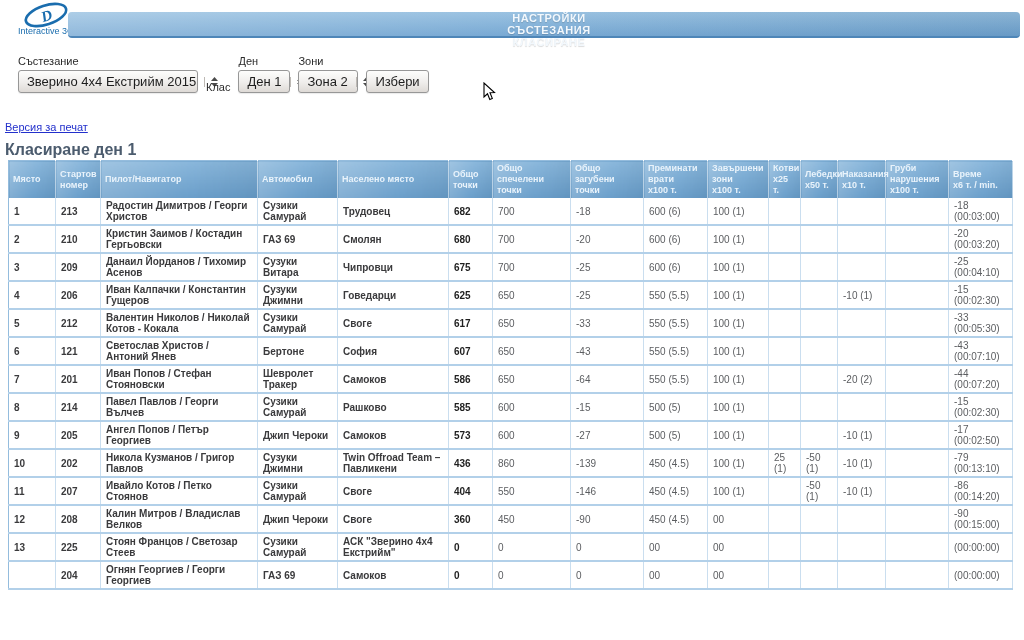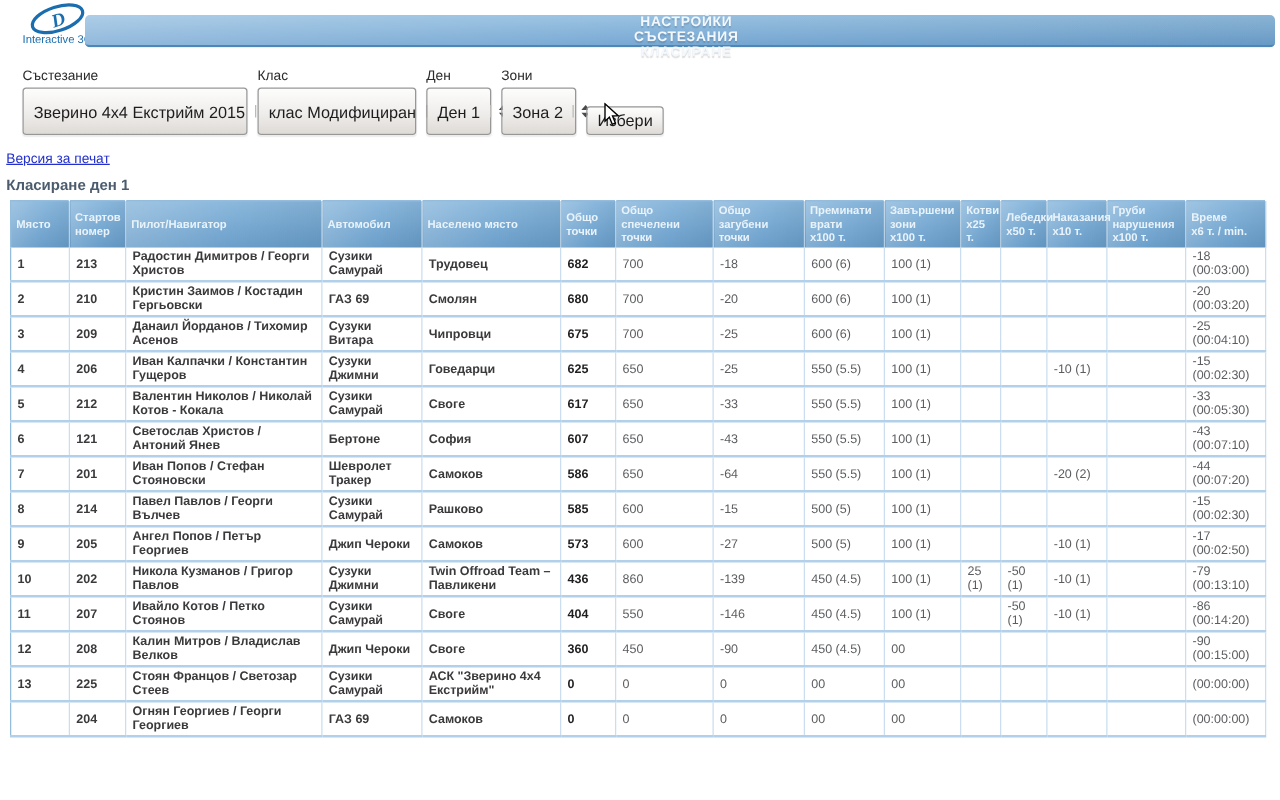--- a/index.html
+++ b/index.html
@@ -22,21 +22,21 @@
   .nav-item {
     color:#f2f8fd; font-size:11px; font-weight:bold; letter-spacing:0.6px;
     padding:0 13px; cursor:pointer; text-shadow:0 1px 1px rgba(0,0,0,0.15);
   }
 
   
   .filters { position:absolute; left:18px; top:55px; display:flex; align-items:flex-end; gap:8px; }
   .field { display:flex; flex-direction:column; gap:3px;justify-content:space-between; }
   .field-label { font-size:11px; color:#2b2b2b; }
   .selectbox {
-    height:38px; display:flex; align-items:center; justify-content:space-between;
+    height:23px; display:flex; align-items:center; justify-content:space-between;
     background:linear-gradient(180deg,#fdfdfc 0%, #efedeb 55%, #dedad6 100%);
     border:1px solid #979797; border-radius:3px; padding:0 5px 0 8px;
     font-size:13px; color:#1d1d1d; cursor:pointer; white-space:nowrap;
     box-shadow:0 1px 1px rgba(0,0,0,0.08);
   }
   .selectbox .val { font-weight:500; }
   .spin { display:flex; flex-direction:column; align-items:center; margin-left:8px;
           padding-left:6px; border-left:1px solid #bdb9b4; line-height:4px; }
   .spin svg { display:block; }
   .btn {
@@ -46,21 +46,21 @@
     box-shadow:0 1px 1px rgba(0,0,0,0.08);
     font-family:"Liberation Sans", sans-serif;
     margin-top:13px;
   }
 
   .cursor { position:absolute; left:483px; top:82px; z-index:50; pointer-events:none; }
 
   
   .print-link { position:absolute; left:5px; top:121px; font-size:11px; color:#2330cc;
                 text-decoration:underline; cursor:pointer; }
-  .section-title { position:absolute; left:5px; top:141px; font-size:12px; font-weight:bold; color:#4c5c6e; }
+  .section-title { position:absolute; left:5px; top:141px; font-size:16px; font-weight:bold; color:#4c5c6e; }
 
   
   .table-wrap { position:absolute; left:8px; top:160px; }
   table { border-collapse:collapse; table-layout:fixed; width:1004px;
           border:1px solid #94bcdd; }
   thead th {
     background:
       linear-gradient(100deg, rgba(255,255,255,0.22) 0%, rgba(255,255,255,0.04) 55%, rgba(0,0,0,0.05) 100%),
       linear-gradient(180deg, #85b4da 0%, #659bc8 100%);
     color:#e9f3fb; font-size:9px; font-weight:bold; text-align:left;
@@ -106,31 +106,20 @@
             <path d="M0,4 L3.5,0 L7,4 Z" fill="#4a4a4a"></path>
           </svg>
         <svg width="7" height="4" viewBox="0 0 7 4" style="margin-top:2px">
             <path d="M0,0 L3.5,4 L7,0 Z" fill="#4a4a4a"></path>
           </svg>
       </span>
     </div>
   </div>
   <div class="field">
     <span class="field-label">Клас</span>
-    <div class="selectbox" style="width:127px">
-      <span class="val">клас Модифициран</span>
-      <span class="spin">
-        <svg width="7" height="4" viewBox="0 0 7 4">
-            <path d="M0,4 L3.5,0 L7,4 Z" fill="#4a4a4a"></path>
-          </svg>
-        <svg width="7" height="4" viewBox="0 0 7 4" style="margin-top:2px">
-            <path d="M0,0 L3.5,4 L7,0 Z" fill="#4a4a4a"></path>
-          </svg>
-      </span>
-    </div>
   </div>
   <div class="field">
     <span class="field-label">Ден</span>
     <div class="selectbox" style="width:52px">
       <span class="val">Ден 1</span>
       <span class="spin">
         <svg width="7" height="4" viewBox="0 0 7 4">
             <path d="M0,4 L3.5,0 L7,4 Z" fill="#4a4a4a"></path>
           </svg>
         <svg width="7" height="4" viewBox="0 0 7 4" style="margin-top:2px">

